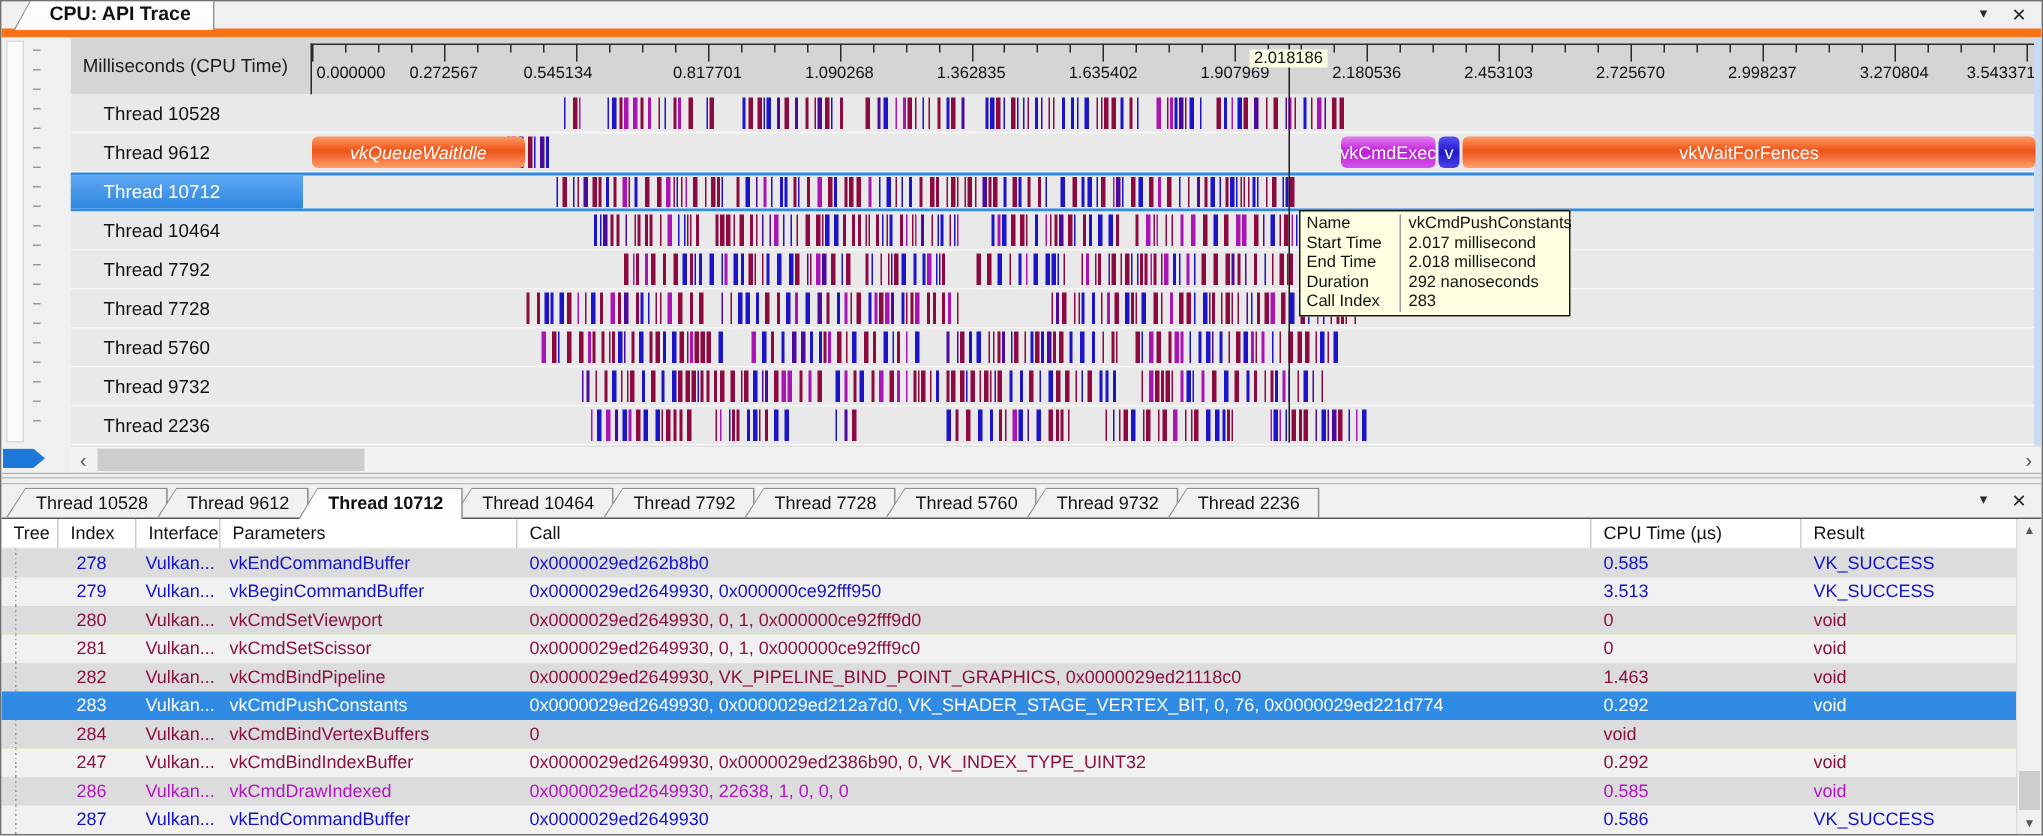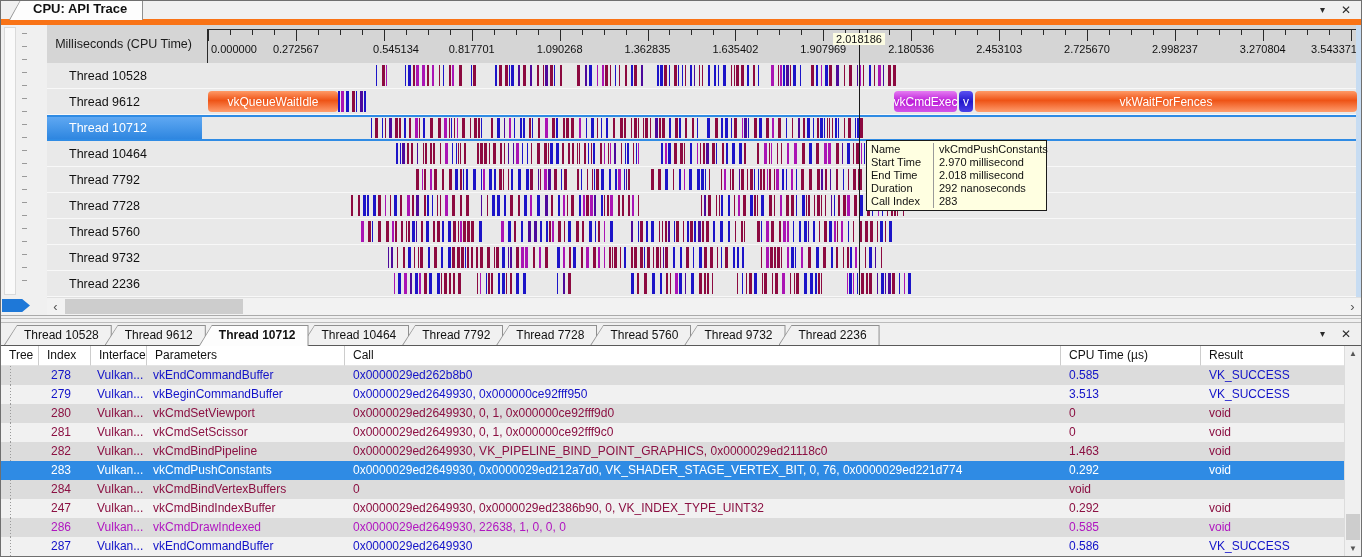--- a/index.html
+++ b/index.html
@@ -144,21 +144,21 @@
             <div class="tick-label" style="left: 3px;">0.000000</div>
             <div class="tick minor" style="left: 21.975px;"></div>
             <div class="tick minor" style="left: 43.95px;"></div>
             <div class="tick minor" style="left: 65.925px;"></div>
             <div class="tick major" style="left: 87.9px;"></div>
             <div class="tick-label" style="left: 87.9px; transform: translateX(-50%);">0.272567</div>
             <div class="tick minor" style="left: 109.875px;"></div>
             <div class="tick minor" style="left: 131.85px;"></div>
             <div class="tick minor" style="left: 153.825px;"></div>
             <div class="tick major" style="left: 175.8px;"></div>
-            <div class="tick-label" style="left: 188px; transform: translateX(-50%);">0.545134</div>
+            <div class="tick-label" style="left: 164px; transform: translateX(-50%);">0.545134</div>
             <div class="tick minor" style="left: 197.775px;"></div>
             <div class="tick minor" style="left: 219.75px;"></div>
             <div class="tick minor" style="left: 241.725px;"></div>
             <div class="tick major" style="left: 263.7px;"></div>
             <div class="tick-label" style="left: 263.7px; transform: translateX(-50%);">0.817701</div>
             <div class="tick minor" style="left: 285.675px;"></div>
             <div class="tick minor" style="left: 307.65px;"></div>
             <div class="tick minor" style="left: 329.625px;"></div>
             <div class="tick major" style="left: 351.6px;"></div>
             <div class="tick-label" style="left: 351.6px; transform: translateX(-50%);">1.090268</div>
@@ -309,21 +309,21 @@
           </div>
           <div class="t-row">
             <div class="t-label">Thread 9612</div>
             <div class="stripe" style="left: 291px; width: 2px; background: rgb(28, 20, 200);"></div>
             <div class="stripe" style="left: 294px; width: 3px; background: rgb(170, 20, 180);"></div>
             <div class="stripe" style="left: 299px; width: 3px; background: rgb(28, 20, 200);"></div>
             <div class="stripe" style="left: 305px; width: 3px; background: rgb(140, 10, 64);"></div>
             <div class="stripe" style="left: 309px; width: 1px; background: rgb(28, 20, 200);"></div>
             <div class="stripe" style="left: 313px; width: 3px; background: rgb(76, 10, 156);"></div>
             <div class="stripe" style="left: 317px; width: 2px; background: rgb(28, 20, 200);"></div>
-            <div class="blk" style="left: 161px; width: 130px; background: linear-gradient(rgb(255, 154, 102), rgb(238, 83, 22) 45%, rgb(255, 157, 110));">vkQueueWaitIdle</div>
+            <div class="blk" style="left: 161px; width: 142px; background: linear-gradient(rgb(255, 154, 102), rgb(238, 83, 22) 45%, rgb(255, 157, 110)); font-style: italic;">vkQueueWaitIdle</div>
             <div class="blk" style="left: 847px; width: 63px; background: linear-gradient(rgb(229, 124, 242), rgb(188, 30, 216) 50%, rgb(211, 85, 232));">vkCmdExec</div>
             <div class="blk" style="left: 912px; width: 14px; background: linear-gradient(rgb(90, 80, 242), rgb(34, 24, 204) 50%, rgb(74, 64, 232));">v</div>
             <div class="blk" style="left: 928px; width: 382px; background: linear-gradient(rgb(255, 154, 102), rgb(238, 83, 22) 45%, rgb(255, 157, 110));">vkWaitForFences</div>
           </div>
           <div class="t-row sel">
             <div class="t-label">Thread 10712</div>
             <div class="stripe" style="left: 324px; width: 1px; background: rgb(28, 20, 200);"></div>
             <div class="stripe" style="left: 328px; width: 3px; background: rgb(140, 10, 64);"></div>
             <div class="stripe" style="left: 335px; width: 1px; background: rgb(28, 20, 200);"></div>
             <div class="stripe" style="left: 338px; width: 1px; background: rgb(140, 10, 64);"></div>
@@ -1002,21 +1002,21 @@
 
       <div class="marker-line" id="marker-line" style="left: 812px;"></div>
 
       <div class="tooltip" id="tooltip" style="left:819px; top:115px;">
           <div class="tt-row">
             <div class="tt-k">Name</div>
             <div class="tt-v">vkCmdPushConstants</div>
           </div>
           <div class="tt-row">
             <div class="tt-k">Start Time</div>
-            <div class="tt-v">2.970 millisecond</div>
+            <div class="tt-v">2.017 millisecond</div>
           </div>
           <div class="tt-row">
             <div class="tt-k">End Time</div>
             <div class="tt-v">2.018 millisecond</div>
           </div>
           <div class="tt-row">
             <div class="tt-k">Duration</div>
             <div class="tt-v">292 nanoseconds</div>
           </div>
           <div class="tt-row">

